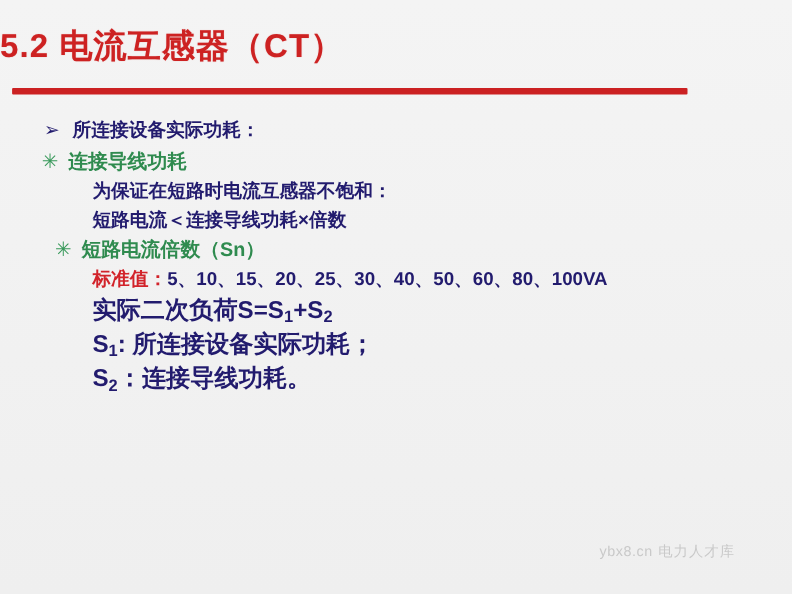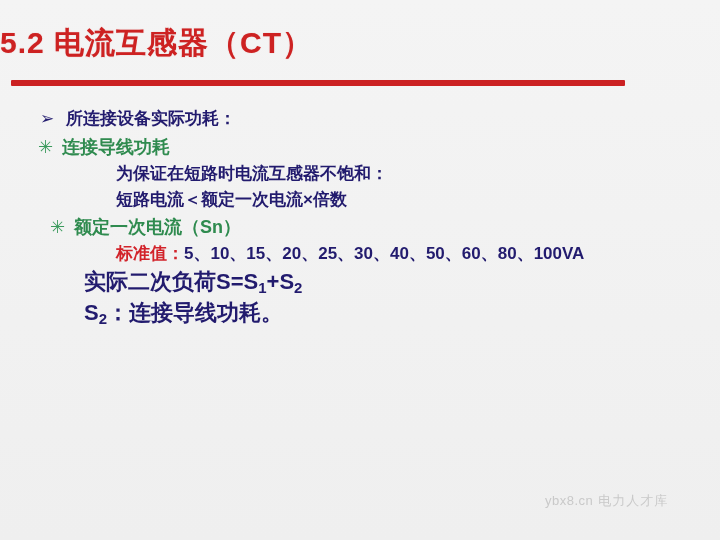--- a/index.html
+++ b/index.html
@@ -86,21 +86,21 @@
     display: inline-block;
     width: 24px;
     color: #3a9a5c;
     font-weight: bold;
   }
   .star-line.indent2 { margin-left: 50px; }
 
   .lvl2 {
     font-size: 17px;
     font-weight: bold;
-    margin-left: 116px;
+    margin-left: 84px;
     margin-bottom: 9px;
   }
   .lvl3 {
     font-size: 22px;
     font-weight: bold;
     margin-left: 84px;
     margin-bottom: 9px;
   }
   .tight { margin-bottom: 10px; }
   sub {
@@ -138,34 +138,37 @@
 
     <div class="line lvl1 nv">
       <span class="bullet">➢</span><span>所连接设备实际功耗：</span>
     </div>
 
     <div class="line star-line gr">
       <span class="bullet">✳</span><span>连接导线功耗</span>
     </div>
 
     <div class="line lvl2 nv">为保证在短路时电流互感器不饱和：</div>
-    <div class="line lvl2 nv tight">短路电流＜额定一次电流×倍数</div>
+    <div class="line lvl2 nv tight">短路电流＜连接导线功耗×倍数</div>
 
     <div class="line star-line indent2 gr">
-      <span class="bullet">✳</span><span>额定一次电流（Sn）</span>
+      <span class="bullet">✳</span><span>短路电流倍数（Sn）</span>
     </div>
 
     <div class="line lvl2">
       <span class="rd">标准值：</span><span class="nv">5、10、15、20、25、30、40、50、60、80、100VA</span>
     </div>
 
     <div class="line lvl3 nv">
       <span>实际二次负荷S=S</span><sub>1</sub><span>+S</span><sub>2</sub>
     </div>
 
+    <div class="line lvl3 nv">
+      <span>S</span><sub>1</sub><span>: 所连接设备实际功耗；</span>
+    </div>
 
     <div class="line lvl3 nv">
       <span>S</span><sub>2</sub><span>：连接导线功耗。</span>
     </div>
 
 
   </div>
 
   <div id="watermark">
     <span>ybx8.cn</span><span class="wm-cn">电力人才库</span>

